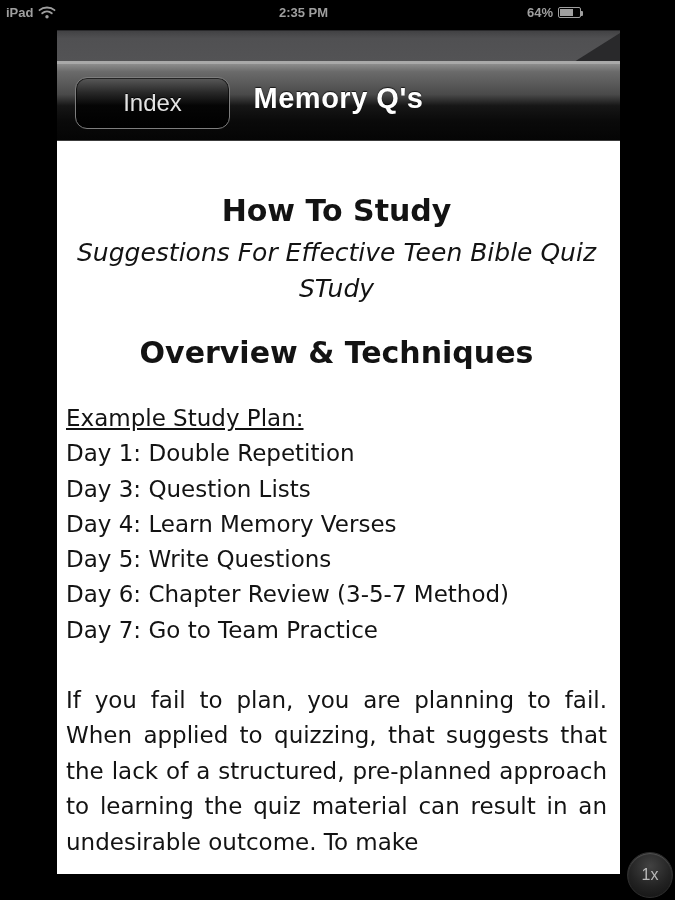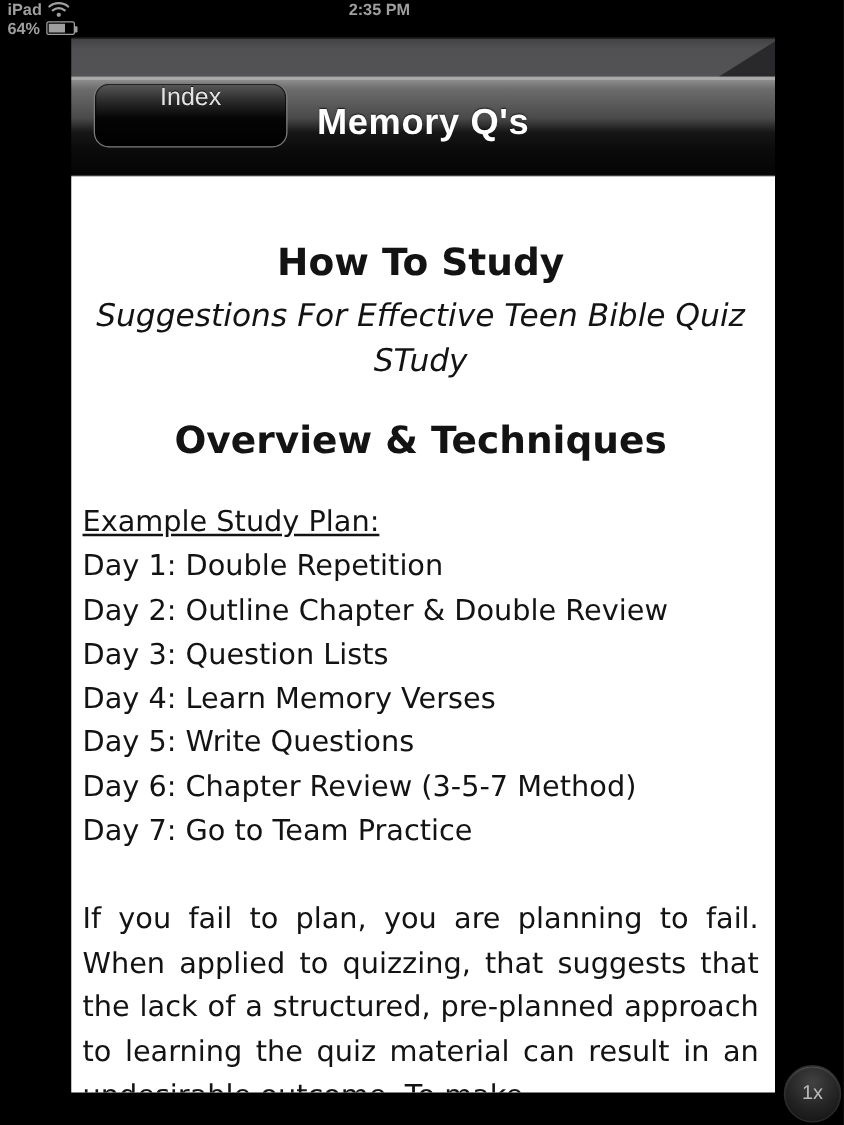--- a/index.html
+++ b/index.html
@@ -4,22 +4,22 @@
 <style>
   * { margin: 0; padding: 0; box-sizing: border-box; }
   html, body { width: 675px; height: 900px; background: #000; overflow: hidden; }
   body { font-family: "DejaVu Sans", sans-serif; position: relative; }
 
   
   .status-bar {
     position: absolute; left: 0; top: 0; width: 587px; height: 20px;
     background: #000; color: #9f9f9f;
     font-family: "Liberation Sans", sans-serif; font-size: 13px; font-weight: bold;
-    display: flex; align-items: flex-start; justify-content: space-between;
-    padding: 0 6px; z-index: 5; flex-direction: column;
+    display: flex; align-items: flex-end; justify-content: space-between;
+    padding: 0 6px; z-index: 5;
   }
   .sb-left, .sb-right { display: flex; align-items: center; gap: 5px; }
   .sb-center { position: absolute; left: 0; right: 0; text-align: center; pointer-events: none; margin-left: 20px; }
   .wifi-svg { display: block; }
   .battery {
     position: relative; width: 23px; height: 11px;
     border: 1px solid #9f9f9f; border-radius: 2px; background: #000;
   }
   .battery-fill { position: absolute; left: 1px; top: 1px; bottom: 1px; background: #9f9f9f; }
   .battery-nub {
@@ -49,26 +49,26 @@
       #8d8d8d 0%, #6b6b6b 10%, #4a4a4a 40%, #161616 55%, #0a0a0a 75%, #050505 100%);
     border-bottom: 1px solid #3c3c3c;
   }
   .nav-title {
     position: absolute; left: 0; right: 0; top: 18px; text-align: center;
     color: #fff; font-family: "Liberation Sans", sans-serif;
     font-size: 29px; font-weight: bold; letter-spacing: 0.5px;
     text-shadow: 0 -1px 1px rgba(0,0,0,0.7);
   }
   .index-button {
-    position: absolute; left: 18px; top: 2px; width: 155px; height: 52px;
+    position: absolute; left: 18px; top: 13px; width: 155px; height: 52px;
     border: 1px solid #7d7d7d; border-radius: 12px;
     background: linear-gradient(to bottom, #5a5a5a 0%, #2a2a2a 28%, #050505 55%, #000 100%);
     box-shadow: inset 0 0 0 1px rgba(0,0,0,0.6);
-    color: #e4e4e4; font-family: "Liberation Sans", sans-serif; font-size: 20px;
-    display: flex; align-items: flex-start; justify-content: center;
+    color: #e4e4e4; font-family: "Liberation Sans", sans-serif; font-size: 24px;
+    display: flex; align-items: center; justify-content: center;
     cursor: pointer; text-shadow: 0 -1px 0 rgba(0,0,0,0.8);
   }
 
   
   .content {
     position: relative; width: 563px; height: 733px;
     background: #fff; color: #131313; overflow: hidden;
     padding: 52px 13px 0 9px;
     font-size: 23px;
   }
@@ -138,21 +138,20 @@
   </div>
 
   <div class="content">
     <div class="doc-title">How To Study</div>
     <div class="doc-subtitle">Suggestions For Effective Teen Bible Quiz STudy</div>
     <div class="section-heading">Overview &amp; Techniques</div>
 
     <div class="plan-block">
       <div class="plan-heading">Example Study Plan:</div>
       <div>Day 1: Double Repetition</div>
-      <div>Day 2: Outline Chapter &amp; Double Review</div>
       <div>Day 3: Question Lists</div>
       <div>Day 4: Learn Memory Verses</div>
       <div>Day 5: Write Questions</div>
       <div>Day 6: Chapter Review (3-5-7 Method)</div>
       <div>Day 7: Go to Team Practice</div>
     </div>
 
     <div class="body-paragraph">If you fail to plan, you are planning to fail. When applied to quizzing, that suggests that the lack of a structured, pre-planned approach to learning the quiz material can result in an undesirable outcome.  To make</div>
   </div>
 </div>

